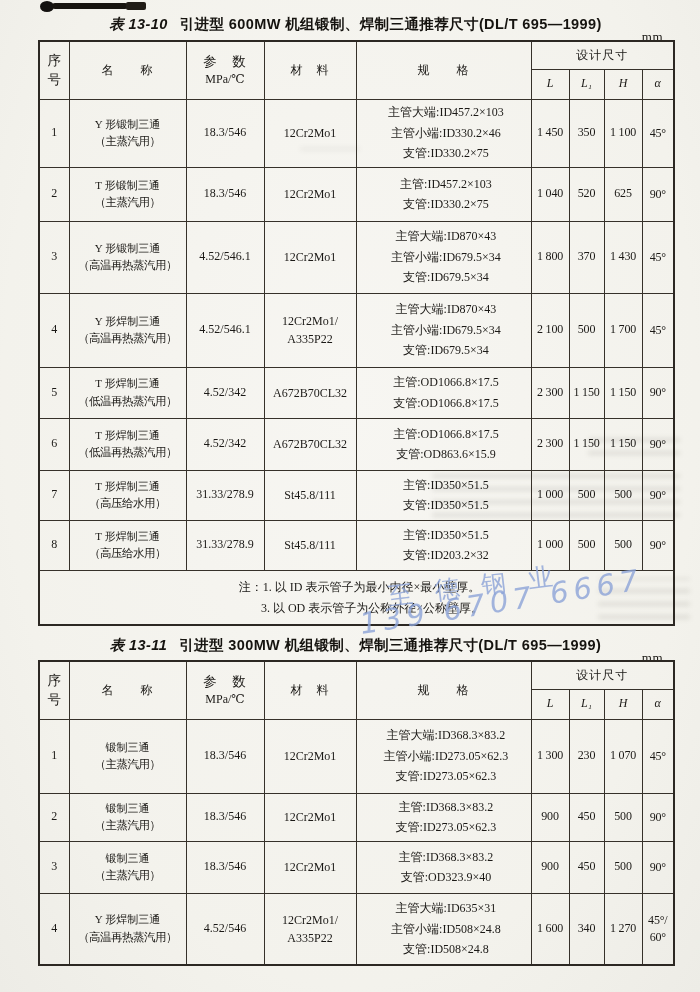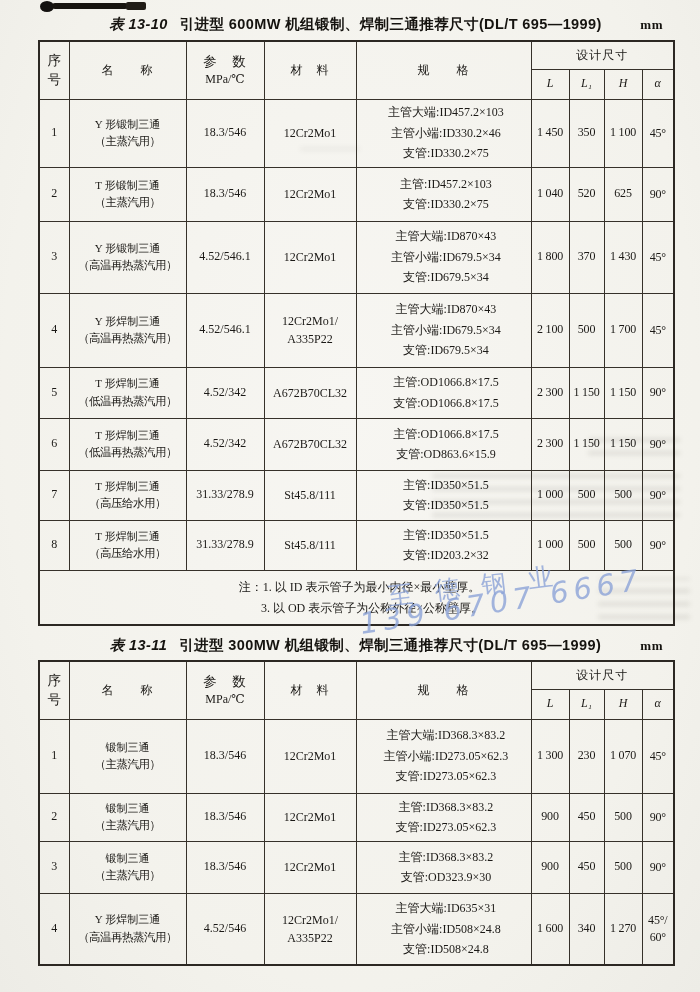--- a/index.html
+++ b/index.html
@@ -16,21 +16,21 @@
   
   .mark-dot{left:40px;top:1px;width:14px;height:11px;border-radius:50%;background:#141210;}
   .mark-line{left:52px;top:3px;width:76px;height:6px;border-radius:3px;background:#17140f;}
   .mark-dash{left:126px;top:2px;width:20px;height:8px;border-radius:2px;background:#201c16;}
 
   
   .title-row{position:absolute;left:38px;width:635px;text-align:center;
     font-family:"Liberation Sans","DejaVu Sans",sans-serif;
     font-weight:bold;font-size:14.5px;letter-spacing:.4px;color:#15130f;white-space:nowrap;}
   .title-row .tag{margin-right:12px;font-style:italic;}
-  .title-row .unit{position:absolute;right:10px;top:2px;font-weight:bold;
+  .title-row .unit{position:absolute;right:10px;top:14px;font-weight:normal;
     font-family:"Liberation Serif","DejaVu Serif",serif;font-size:13px;letter-spacing:.5px;}
 
   
   table.tbl{position:absolute;left:38px;width:635px;border-collapse:collapse;table-layout:fixed;
     border:2.4px solid #2c2823;background:transparent;}
   .tbl td{border:1.5px solid #36312a;padding:1px 2px;text-align:center;vertical-align:middle;
     font-size:12px;line-height:1.45;color:#1b1916;}
   .h-big{font-size:13.5px;letter-spacing:1px;}
   .h-seq div{line-height:1.45;font-size:13.5px;}
   .h-param .p2{font-size:12px;letter-spacing:0;}
@@ -395,21 +395,21 @@
       <td class="c-name">
         <div class="nm">锻制三通</div>
         <div class="usage">（主蒸汽用）</div>
       </td>
       <td class="c-param">18.3/546</td>
       <td class="c-mat">
         <div>12Cr2Mo1</div>
       </td>
       <td class="c-spec">
         <div>主管:ID368.3×83.2</div>
-        <div>支管:OD323.9×30</div>
+        <div>支管:OD323.9×40</div>
       </td>
       <td class="c-dim">900</td>
       <td class="c-dim">450</td>
       <td class="c-dim">500</td>
       <td class="c-dim c-alpha">
         <div>90°</div>
       </td>
     </tr>
 
     <tr style="height:72px">

